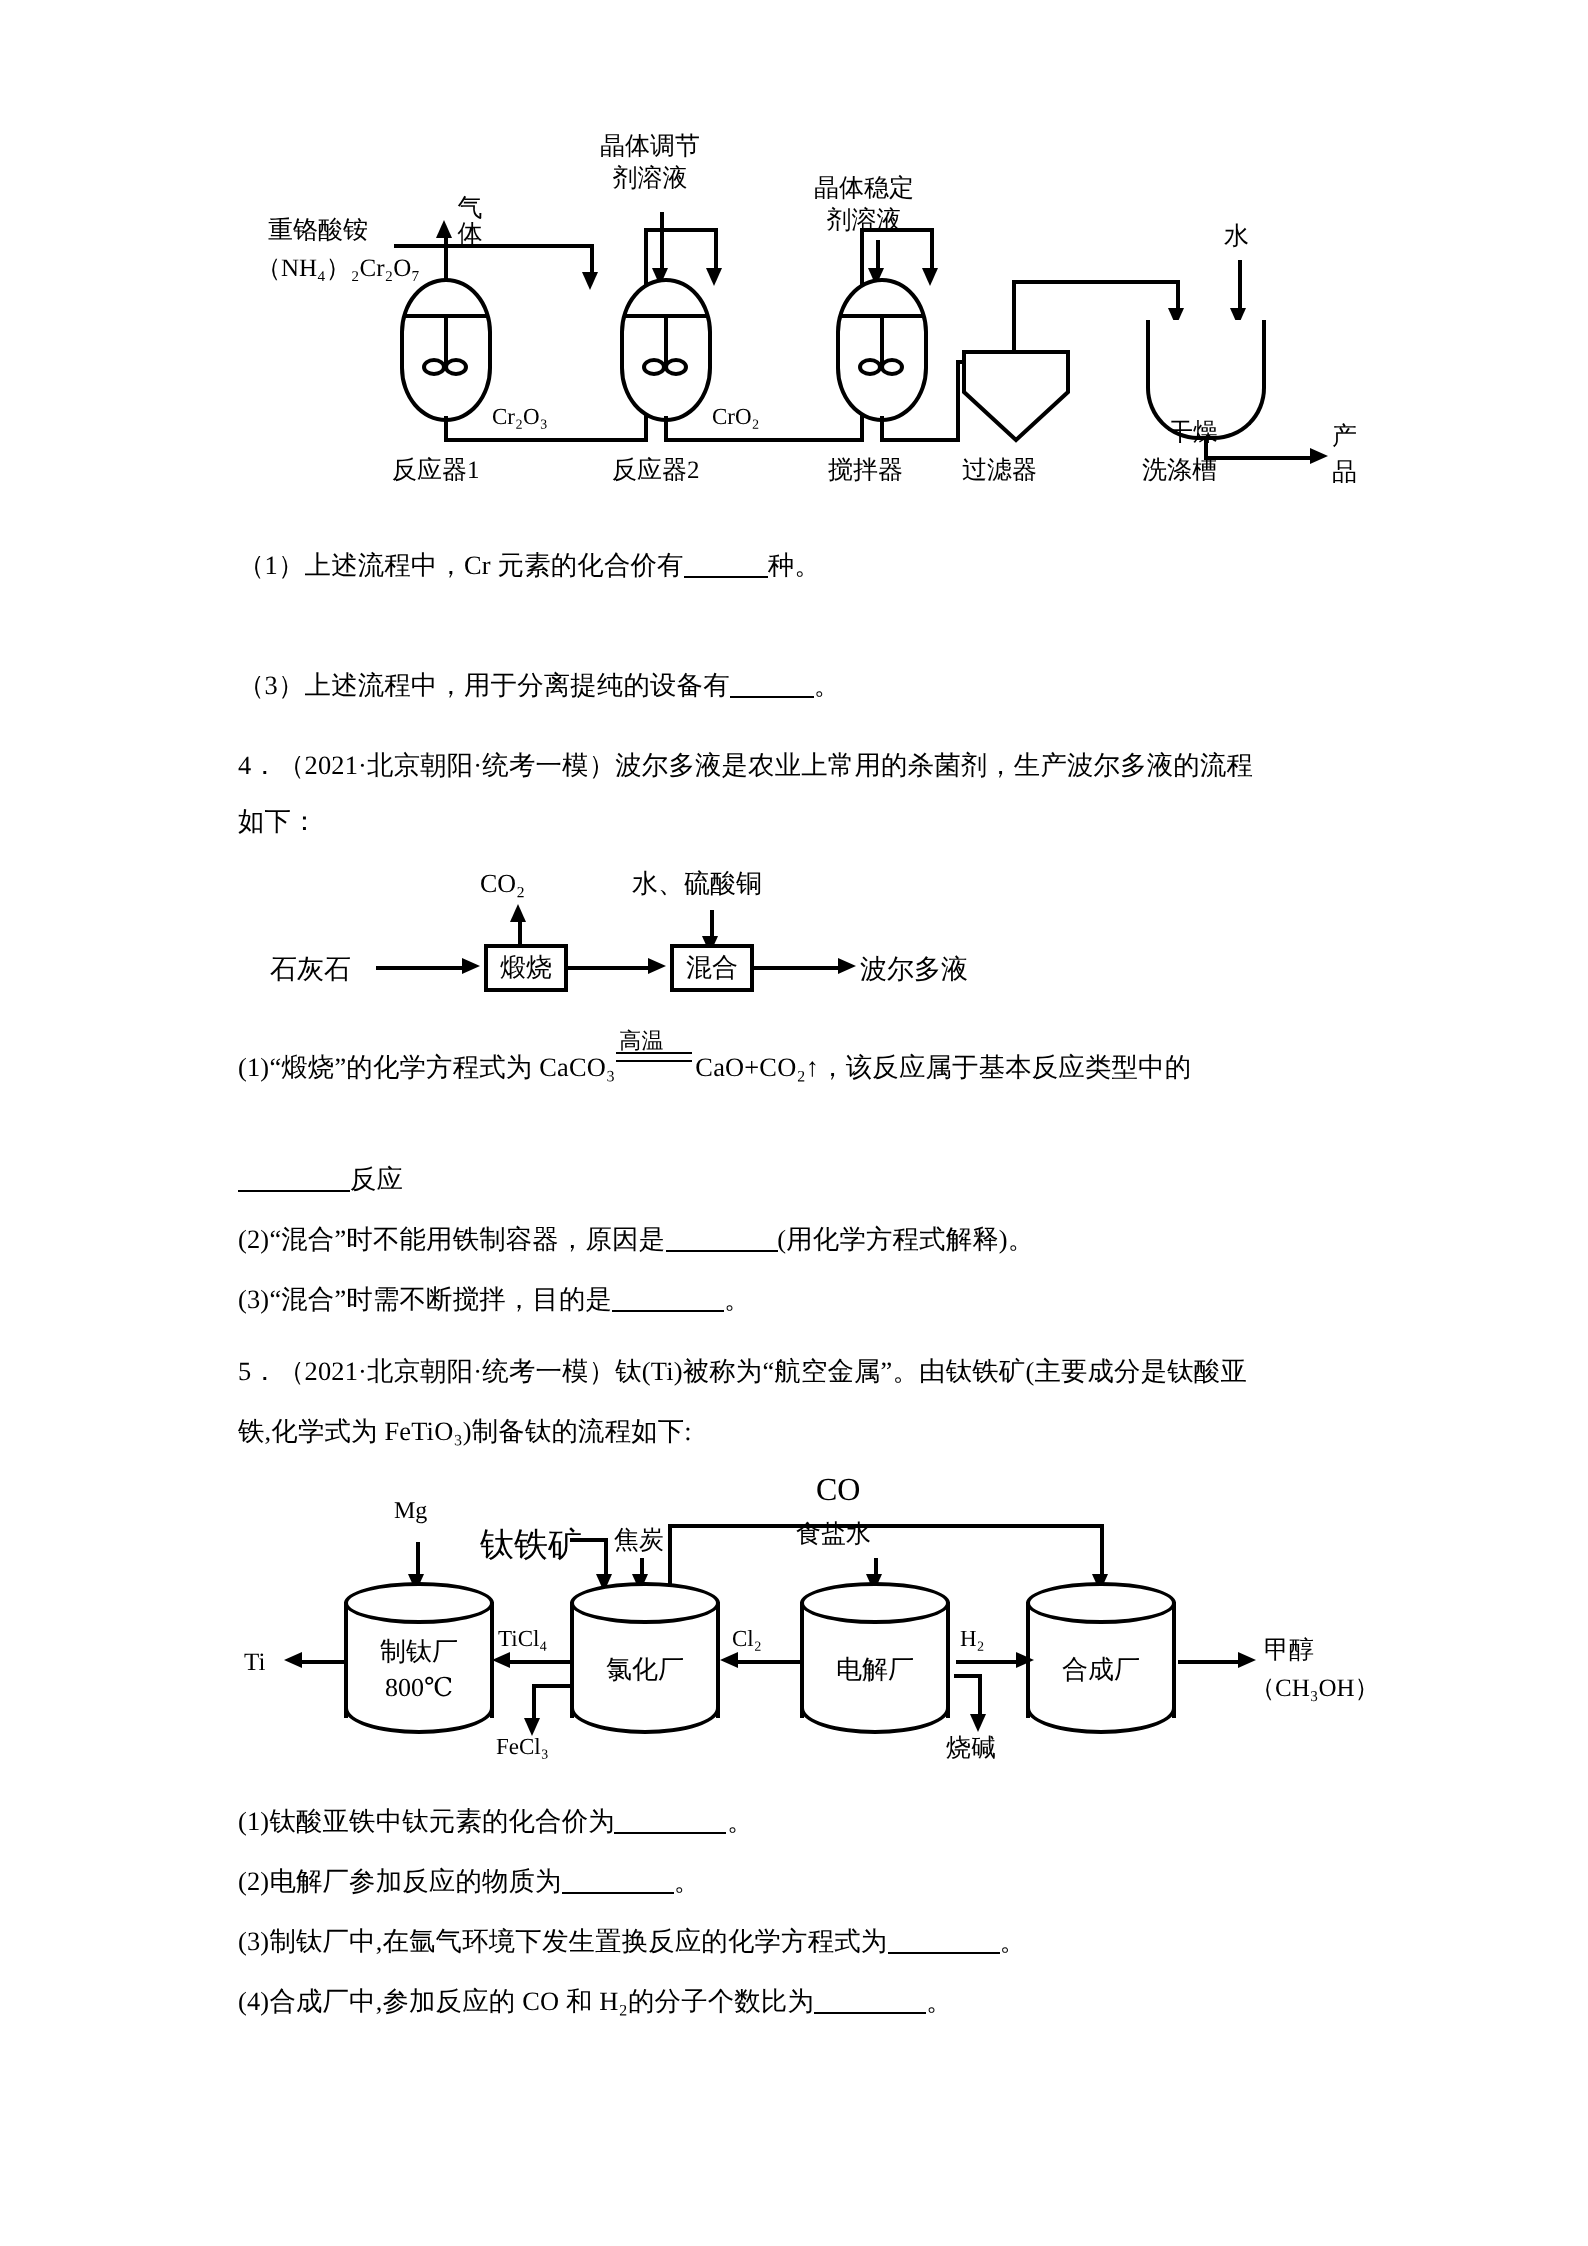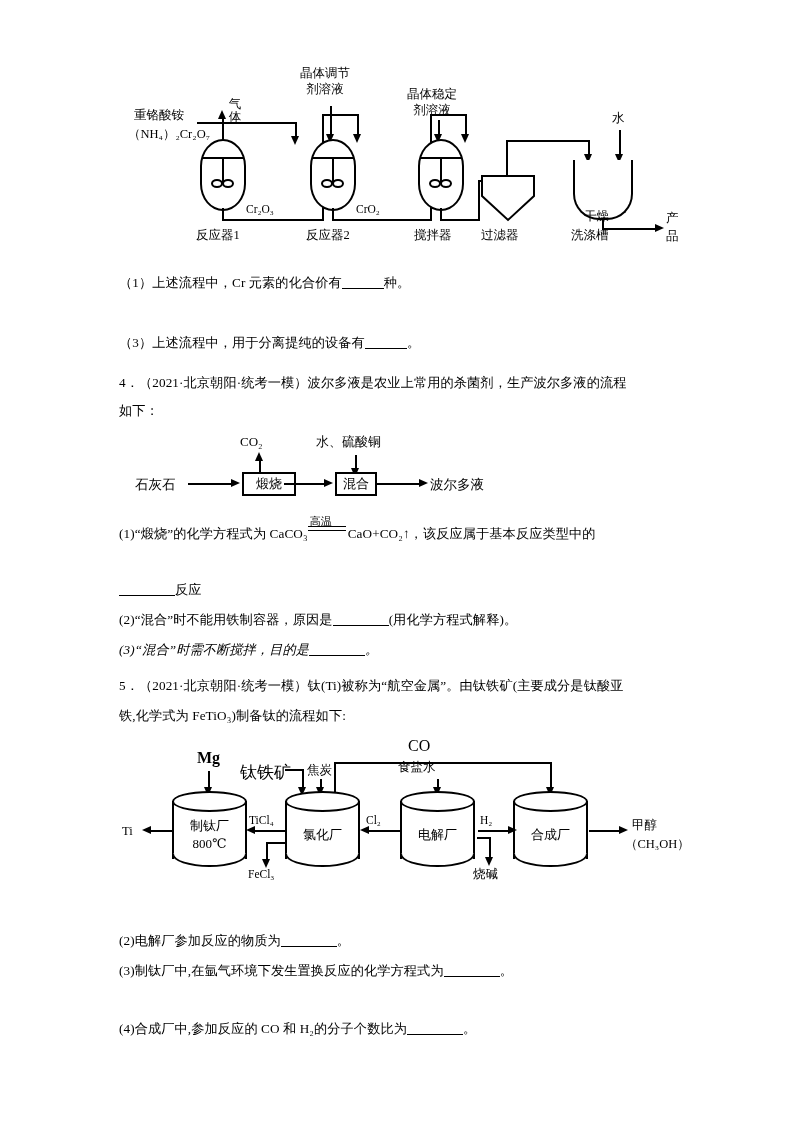--- a/index.html
+++ b/index.html
@@ -180,21 +180,21 @@
   <div class="dg" style="left:0;top:425px;width:794px;height:85px;">
 
     <div class="lbl" style="left:135px;top:51px;font-size:13.5px;">石灰石</div>
     <div class="ln hln" style="left:188px;top:58px;width:45px;"></div>
     <div class="ar ar-r" style="left:231px;top:54px;"></div>
 
     <div class="lbl" style="left:240px;top:8px;font-size:13px;">CO₂</div>
     <div class="ln vln" style="left:259px;top:35px;height:15px;"></div>
     <div class="ar ar-u" style="left:255px;top:27px;"></div>
 
-    <div class="rbox" style="left:242px;top:47px;width:54px;height:24px;">
+    <div class="rbox" style="left:242px;top:47px;width:42px;height:24px;">
       <span>煅烧</span>
     </div>
 
     <div class="ln hln" style="left:284px;top:58px;width:42px;"></div>
     <div class="ar ar-r" style="left:324px;top:54px;"></div>
 
     <div class="lbl" style="left:316px;top:8px;font-size:13px;">水、硫酸铜</div>
     <div class="ln vln" style="left:355px;top:30px;height:15px;"></div>
     <div class="ar ar-d" style="left:351px;top:43px;"></div>
 
@@ -209,36 +209,36 @@
 
   <div class="para" style="left:119px;top:521px;">
     <span>(1)</span><span>“煅烧”的化学方程式为 </span><span>CaCO₃</span><span style="display:inline-block;position:relative;width:40px;height:12px;vertical-align:-1px;"><span style="position:absolute;left:2px;top:-19px;font-size:11px;white-space:nowrap;">高温</span><span style="position:absolute;left:0;top:-1px;width:38px;height:1px;background:#000;"></span><span style="position:absolute;left:0;top:3px;width:38px;height:1px;background:#000;"></span></span><span>CaO+CO₂↑</span><span>，该反应属于基本反应类型中的</span>
   </div>
   <div class="para" style="left:119px;top:577px;">
     <span class="blank" style="width:56px;"></span><span>反应</span>
   </div>
   <div class="para" style="left:119px;top:607px;">
     <span>(2)</span><span>“混合”时不能用铁制容器，原因是</span><span class="blank" style="width:56px;"></span><span>(用化学方程式解释)。</span>
   </div>
-  <div class="para" style="left:119px;top:637px;font-style:italic;">
+  <div class="para" style="left:119px;top:637px;">
     <span>(3)</span><span>“混合”时需不断搅拌，目的是</span><span class="blank" style="width:56px;"></span><span>。</span>
   </div>
 
   <div class="para" style="left:119px;top:673px;">5．（2021·北京朝阳·统考一模）钛(Ti)被称为“航空金属”。由钛铁矿(主要成分是钛酸亚</div>
   <div class="para" style="left:119px;top:703px;">铁,化学式为 FeTiO₃)制备钛的流程如下:</div>
 
   <div class="dg" style="left:0;top:735px;width:794px;height:160px;">
 
     <div class="ln vln" style="left:334px;top:27px;height:38px;"></div>
     <div class="ln hln" style="left:334px;top:27px;width:218px;"></div>
     <div class="ln vln" style="left:550px;top:27px;height:27px;"></div>
     <div class="ar ar-d" style="left:546px;top:52px;"></div>
     <div class="lbl" style="left:408px;top:0;font-size:16px;">CO</div>
 
-    <div class="lbl" style="left:197px;top:12px;font-size:16px;font-weight:bold;">Mg</div>
+    <div class="lbl" style="left:197px;top:12px;font-size:12px;">Mg</div>
     <div class="ln vln" style="left:208px;top:36px;height:18px;"></div>
     <div class="ar ar-d" style="left:204px;top:52px;"></div>
 
     <div class="lbl" style="left:240px;top:27px;font-size:17px;">钛铁矿</div>
     <div class="ln hln" style="left:285px;top:34px;width:19px;"></div>
     <div class="ln vln" style="left:302px;top:34px;height:20px;"></div>
     <div class="ar ar-d" style="left:298px;top:52px;"></div>
 
     <div class="lbl" style="left:307px;top:27px;font-size:12.5px;">焦炭</div>
     <div class="ln vln" style="left:320px;top:44px;height:10px;"></div>
@@ -302,24 +302,27 @@
     <div class="ln hln" style="left:478px;top:95px;width:33px;"></div>
     <div class="ar ar-r" style="left:508px;top:91px;"></div>
     <div class="lbl-sm" style="left:480px;top:79px;">H₂</div>
 
     <div class="ln hln" style="left:589px;top:95px;width:32px;"></div>
     <div class="ar ar-r" style="left:619px;top:91px;"></div>
     <div class="lbl" style="left:632px;top:82px;font-size:12.5px;">甲醇</div>
     <div class="lbl" style="left:625px;top:101px;font-size:12.5px;">（CH₃OH）</div>
   </div>
 
+  <div class="para" style="left:119px;top:898px;">
+    <span>(1)</span><span>钛酸亚铁中钛元素的化合价为</span><span class="blank" style="width:56px;"></span><span>。</span>
+  </div>
   <div class="para" style="left:119px;top:928px;">
     <span>(2)</span><span>电解厂参加反应的物质为</span><span class="blank" style="width:56px;"></span><span>。</span>
   </div>
   <div class="para" style="left:119px;top:958px;">
     <span>(3)</span><span>制钛厂中,在氩气环境下发生置换反应的化学方程式为</span><span class="blank" style="width:56px;"></span><span>。</span>
   </div>
-  <div class="para" style="left:119px;top:1016px;">
+  <div class="para" style="left:119px;top:988px;">
     <span>(4)</span><span>合成厂中,参加反应的 CO 和 H₂的分子个数比为</span><span class="blank" style="width:56px;"></span><span>。</span>
   </div>
 
 
 </div>
 
 </body></html>

